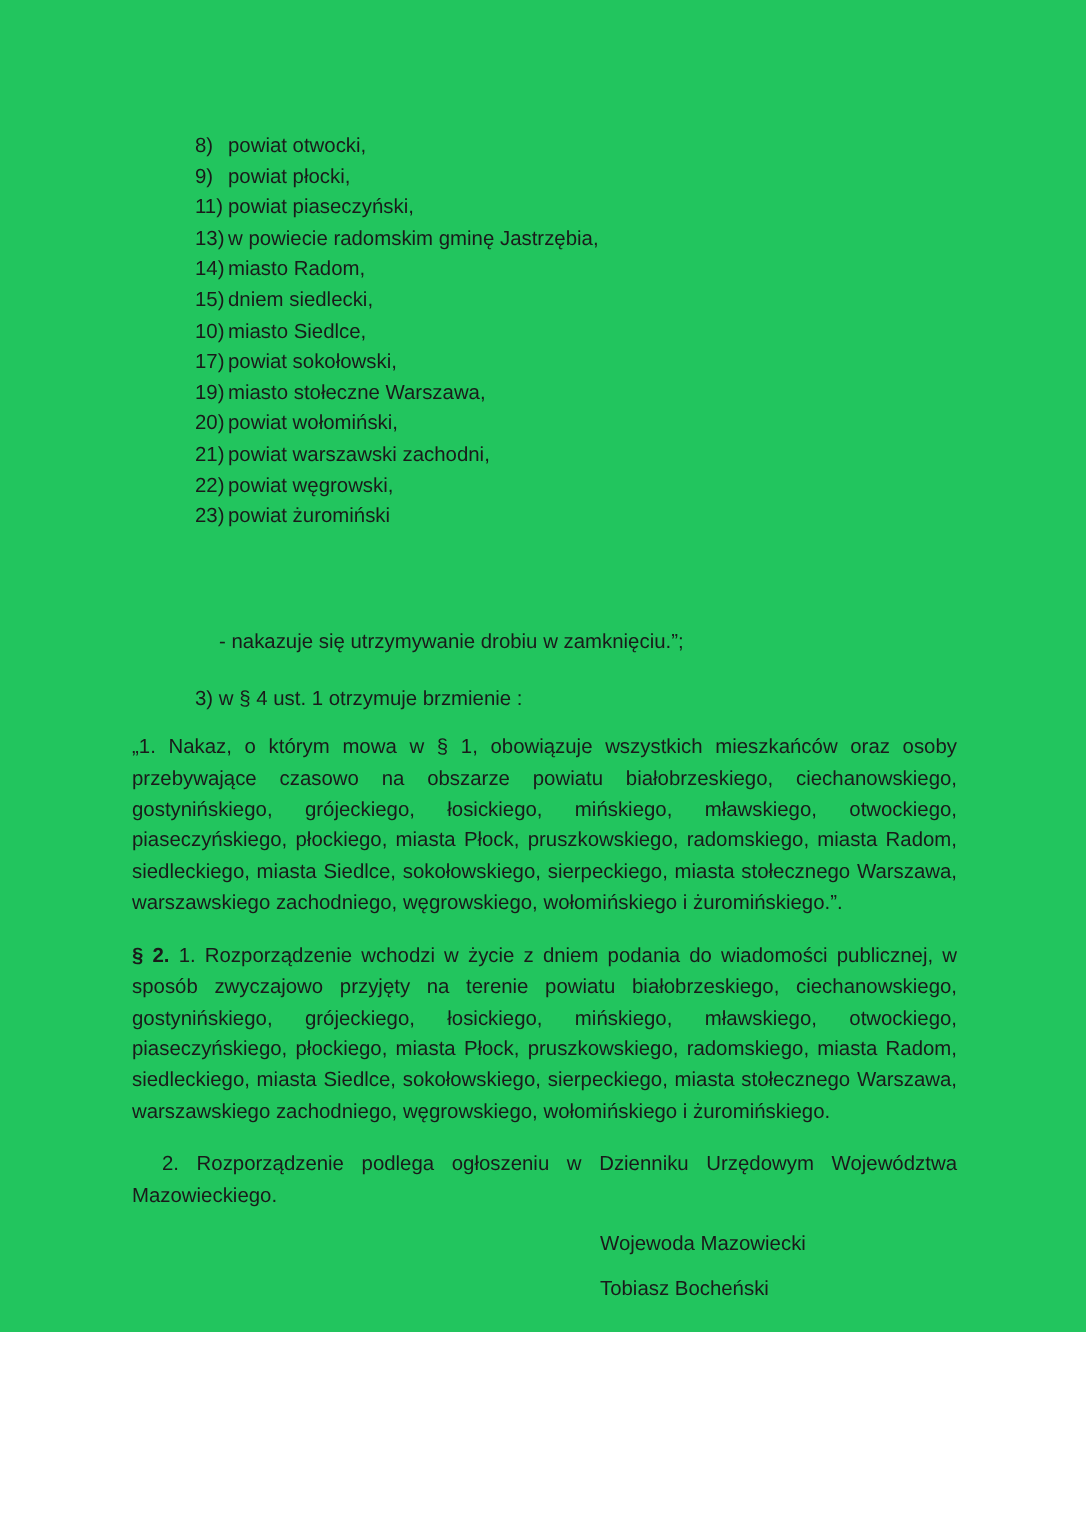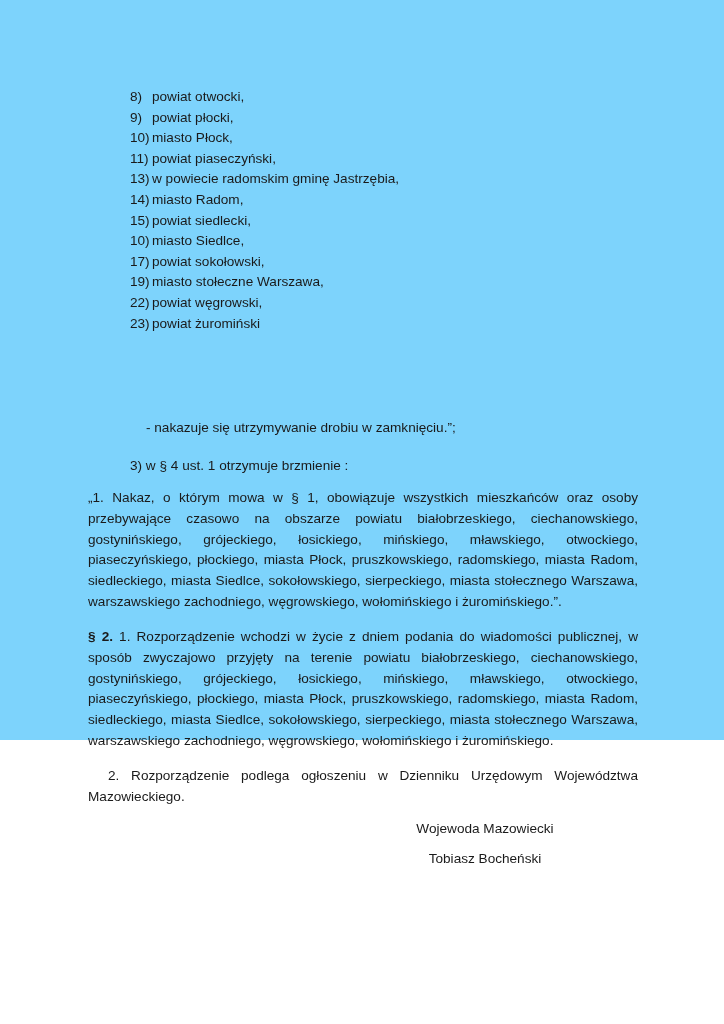--- a/index.html
+++ b/index.html
@@ -1,47 +1,48 @@
 <!DOCTYPE html>
 <html><head>
 <meta charset="utf-8">
 <style>
   html, body { margin: 0; padding: 0; background: #ffffff; }
   body { width: 724px; height: 1024px; position: relative; overflow: hidden;
          font-family: "Liberation Sans", "DejaVu Sans", sans-serif; color: #1a1a1a; font-size: 13.6px; }
-  .page { position: absolute; left: 0; top: 0; width: 724px; height: 740px; background: #7dd3fc; }
+  .page { position: absolute; left: 0; top: 0; width: 724px; height: 888px; background: #22c55e; }
   .list { position: absolute; left: 130px; top: 87px; margin: 0; padding: 0; list-style: none; }
   .list li { height: 20.6px; line-height: 20.6px; white-space: nowrap; }
   .list .num { display: inline-block; width: 22px; }
   .closing { position: absolute; left: 106px; top: 418px; line-height: 20px; white-space: nowrap; margin-left: 40px; }
   .point3 { position: absolute; left: 130px; top: 456px; line-height: 20px; white-space: nowrap; }
   .para { position: absolute; left: 88px; width: 550px; text-align: justify; line-height: 20.8px; margin: 0; }
   .p1 { top: 488px; }
   .p2 { top: 627px; }
   .p3 { top: 766px; text-indent: 20px; }
   .bold { font-weight: bold; }
-  .sig { position: absolute; left: 380px; width: 210px; text-align: center; line-height: 20px; white-space: nowrap; }
+  .sig { position: absolute; left: 400px; width: 210px; text-align: left; line-height: 20px; white-space: nowrap; }
   .sig1 { top: 819px; }
   .sig2 { top: 849px; }
 </style>
 </head>
 <body>
 
 <div class="page">
   <ul class="list">
     <li><span class="num">8)</span><span>powiat otwocki,</span></li>
     <li><span class="num">9)</span><span>powiat płocki,</span></li>
-    <li><span class="num">10)</span><span>miasto Płock,</span></li>
     <li><span class="num">11)</span><span>powiat piaseczyński,</span></li>
     <li><span class="num">13)</span><span>w powiecie radomskim gminę Jastrzębia,</span></li>
     <li><span class="num">14)</span><span>miasto Radom,</span></li>
-    <li><span class="num">15)</span><span>powiat siedlecki,</span></li>
+    <li><span class="num">15)</span><span>dniem siedlecki,</span></li>
     <li><span class="num">10)</span><span>miasto Siedlce,</span></li>
     <li><span class="num">17)</span><span>powiat sokołowski,</span></li>
     <li><span class="num">19)</span><span>miasto stołeczne Warszawa,</span></li>
+    <li><span class="num">20)</span><span>powiat wołomiński,</span></li>
+    <li><span class="num">21)</span><span>powiat warszawski zachodni,</span></li>
     <li><span class="num">22)</span><span>powiat węgrowski,</span></li>
     <li><span class="num">23)</span><span>powiat żuromiński</span></li>
   </ul>
 
   <div class="closing">- nakazuje się utrzymywanie drobiu w zamknięciu.”;</div>
 
   <div class="point3">3) w § 4 ust. 1 otrzymuje brzmienie :</div>
 
   <p class="para p1">„1. Nakaz, o którym mowa w § 1, obowiązuje wszystkich mieszkańców oraz osoby przebywające czasowo na obszarze powiatu białobrzeskiego, ciechanowskiego, gostynińskiego, grójeckiego, łosickiego, mińskiego, mławskiego, otwockiego, piaseczyńskiego, płockiego, miasta Płock, pruszkowskiego, radomskiego, miasta Radom, siedleckiego, miasta Siedlce, sokołowskiego, sierpeckiego, miasta stołecznego Warszawa, warszawskiego zachodniego, węgrowskiego, wołomińskiego  i żuromińskiego.”.</p>
 

